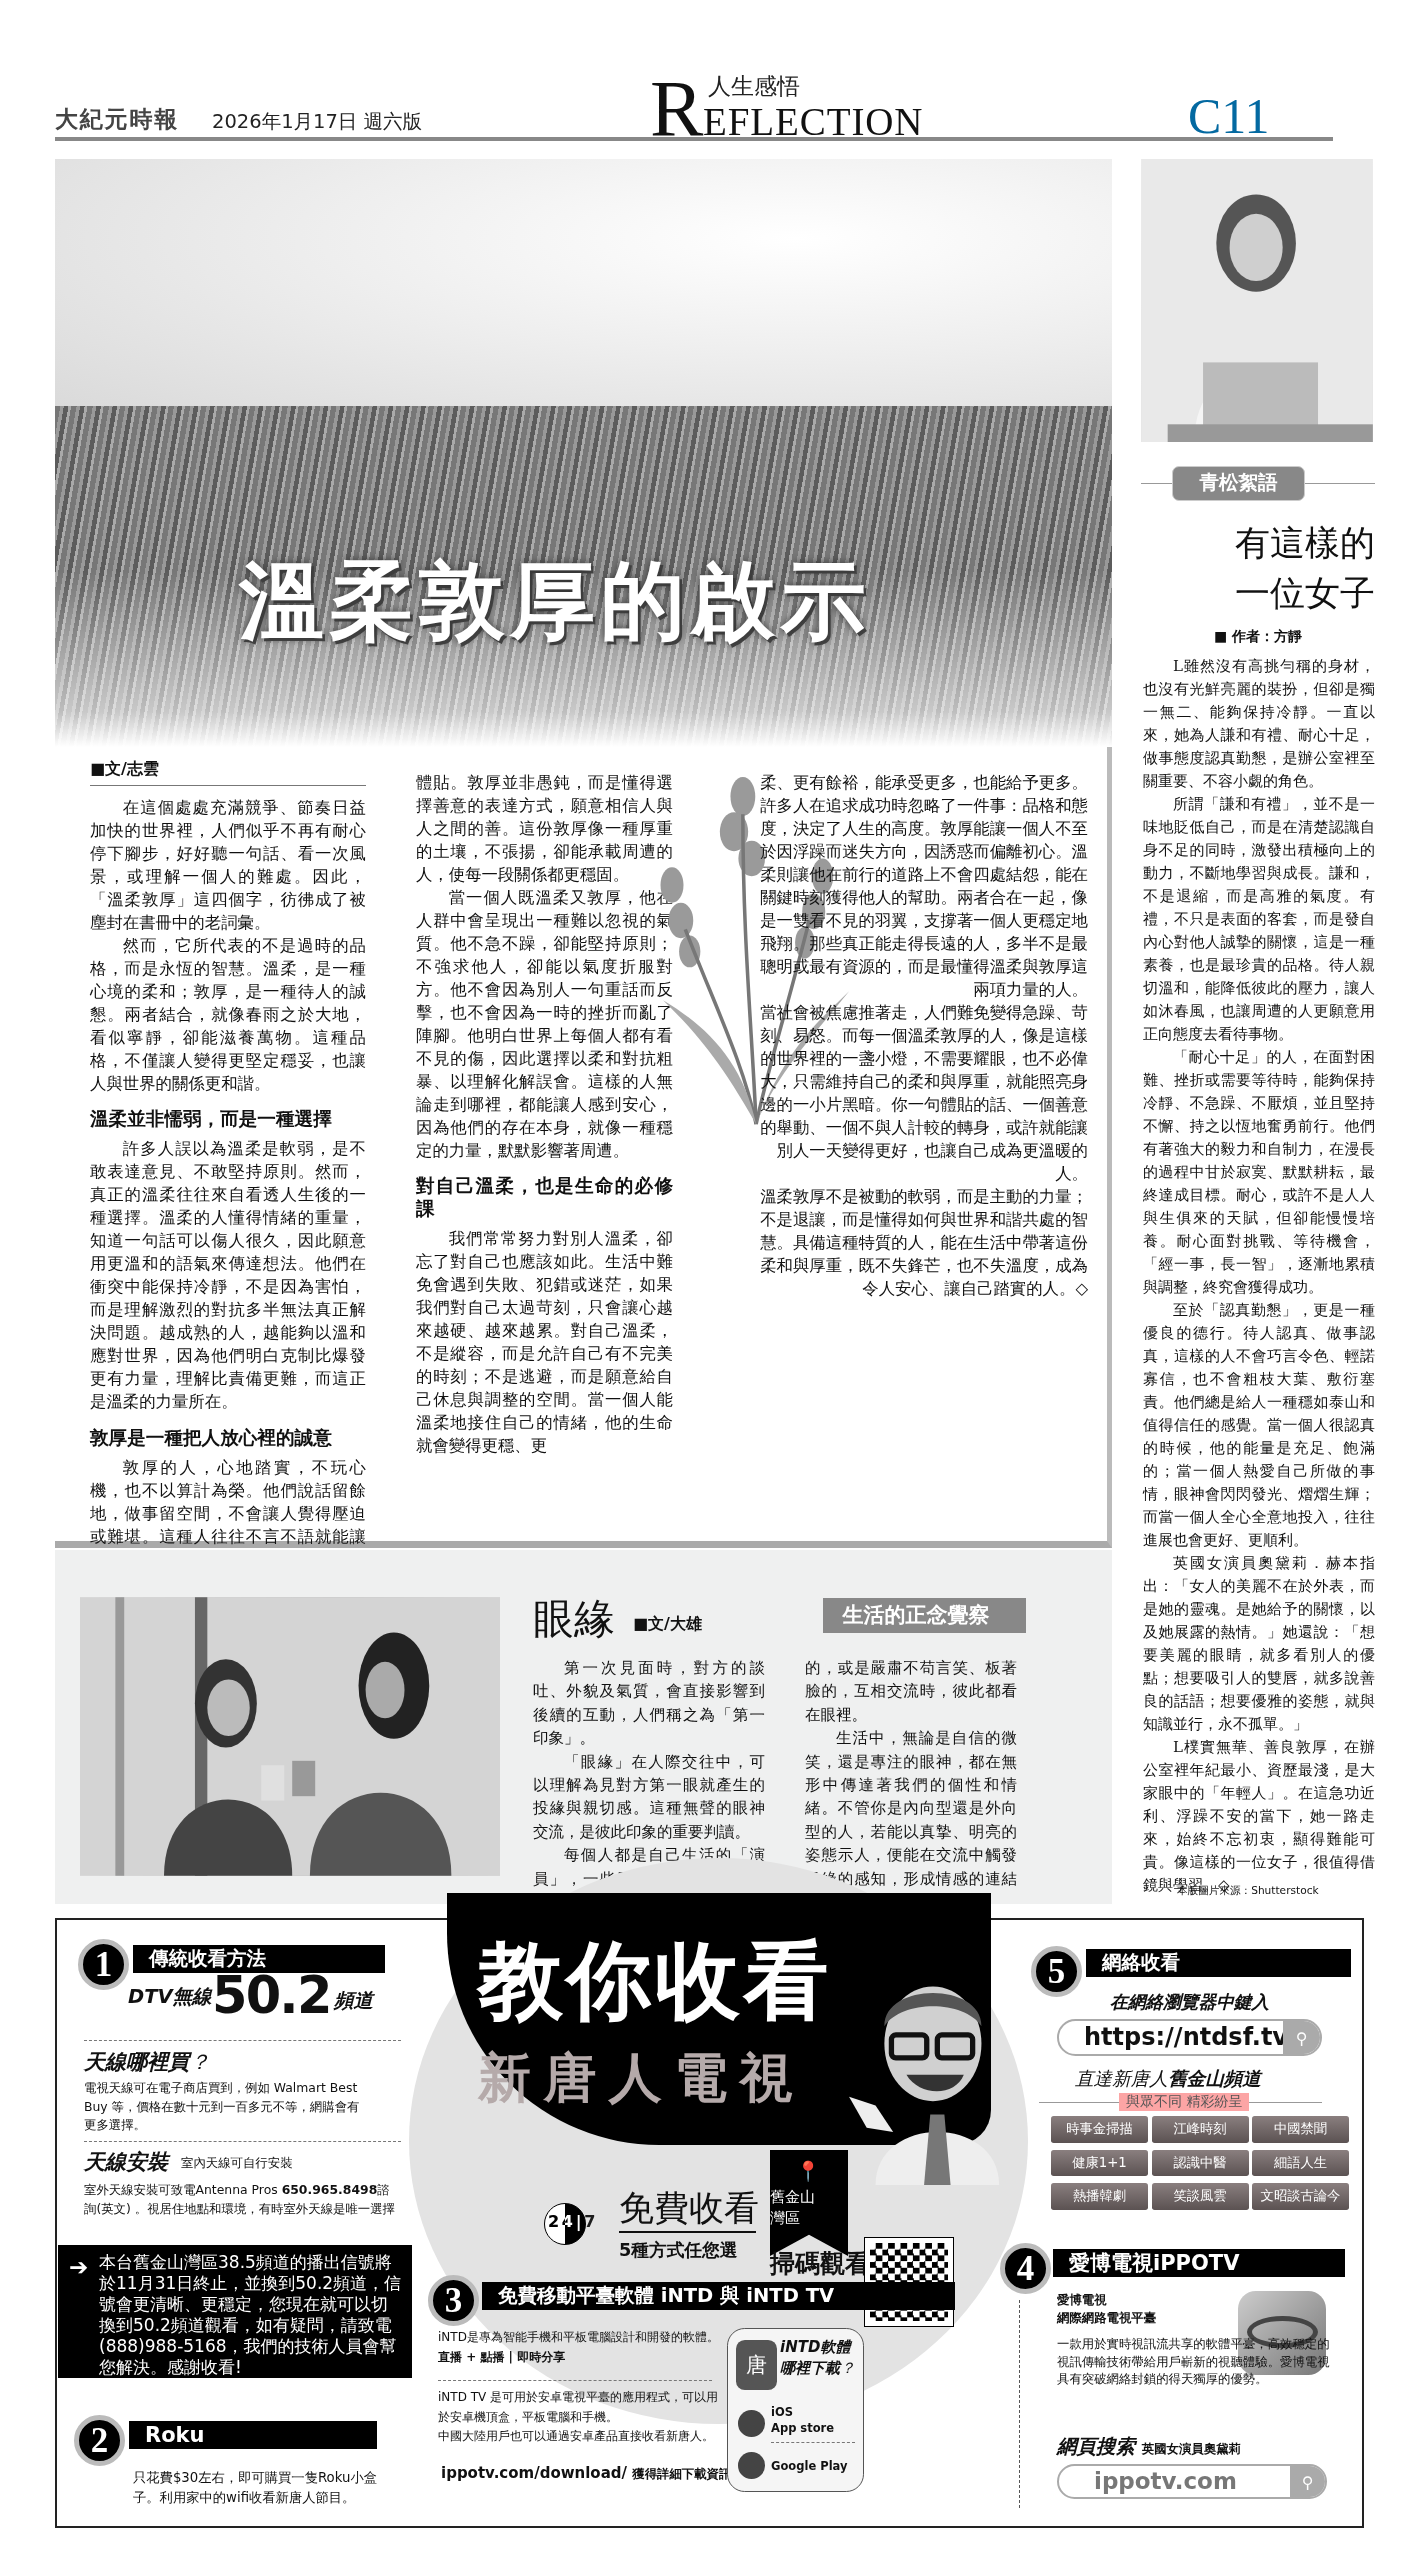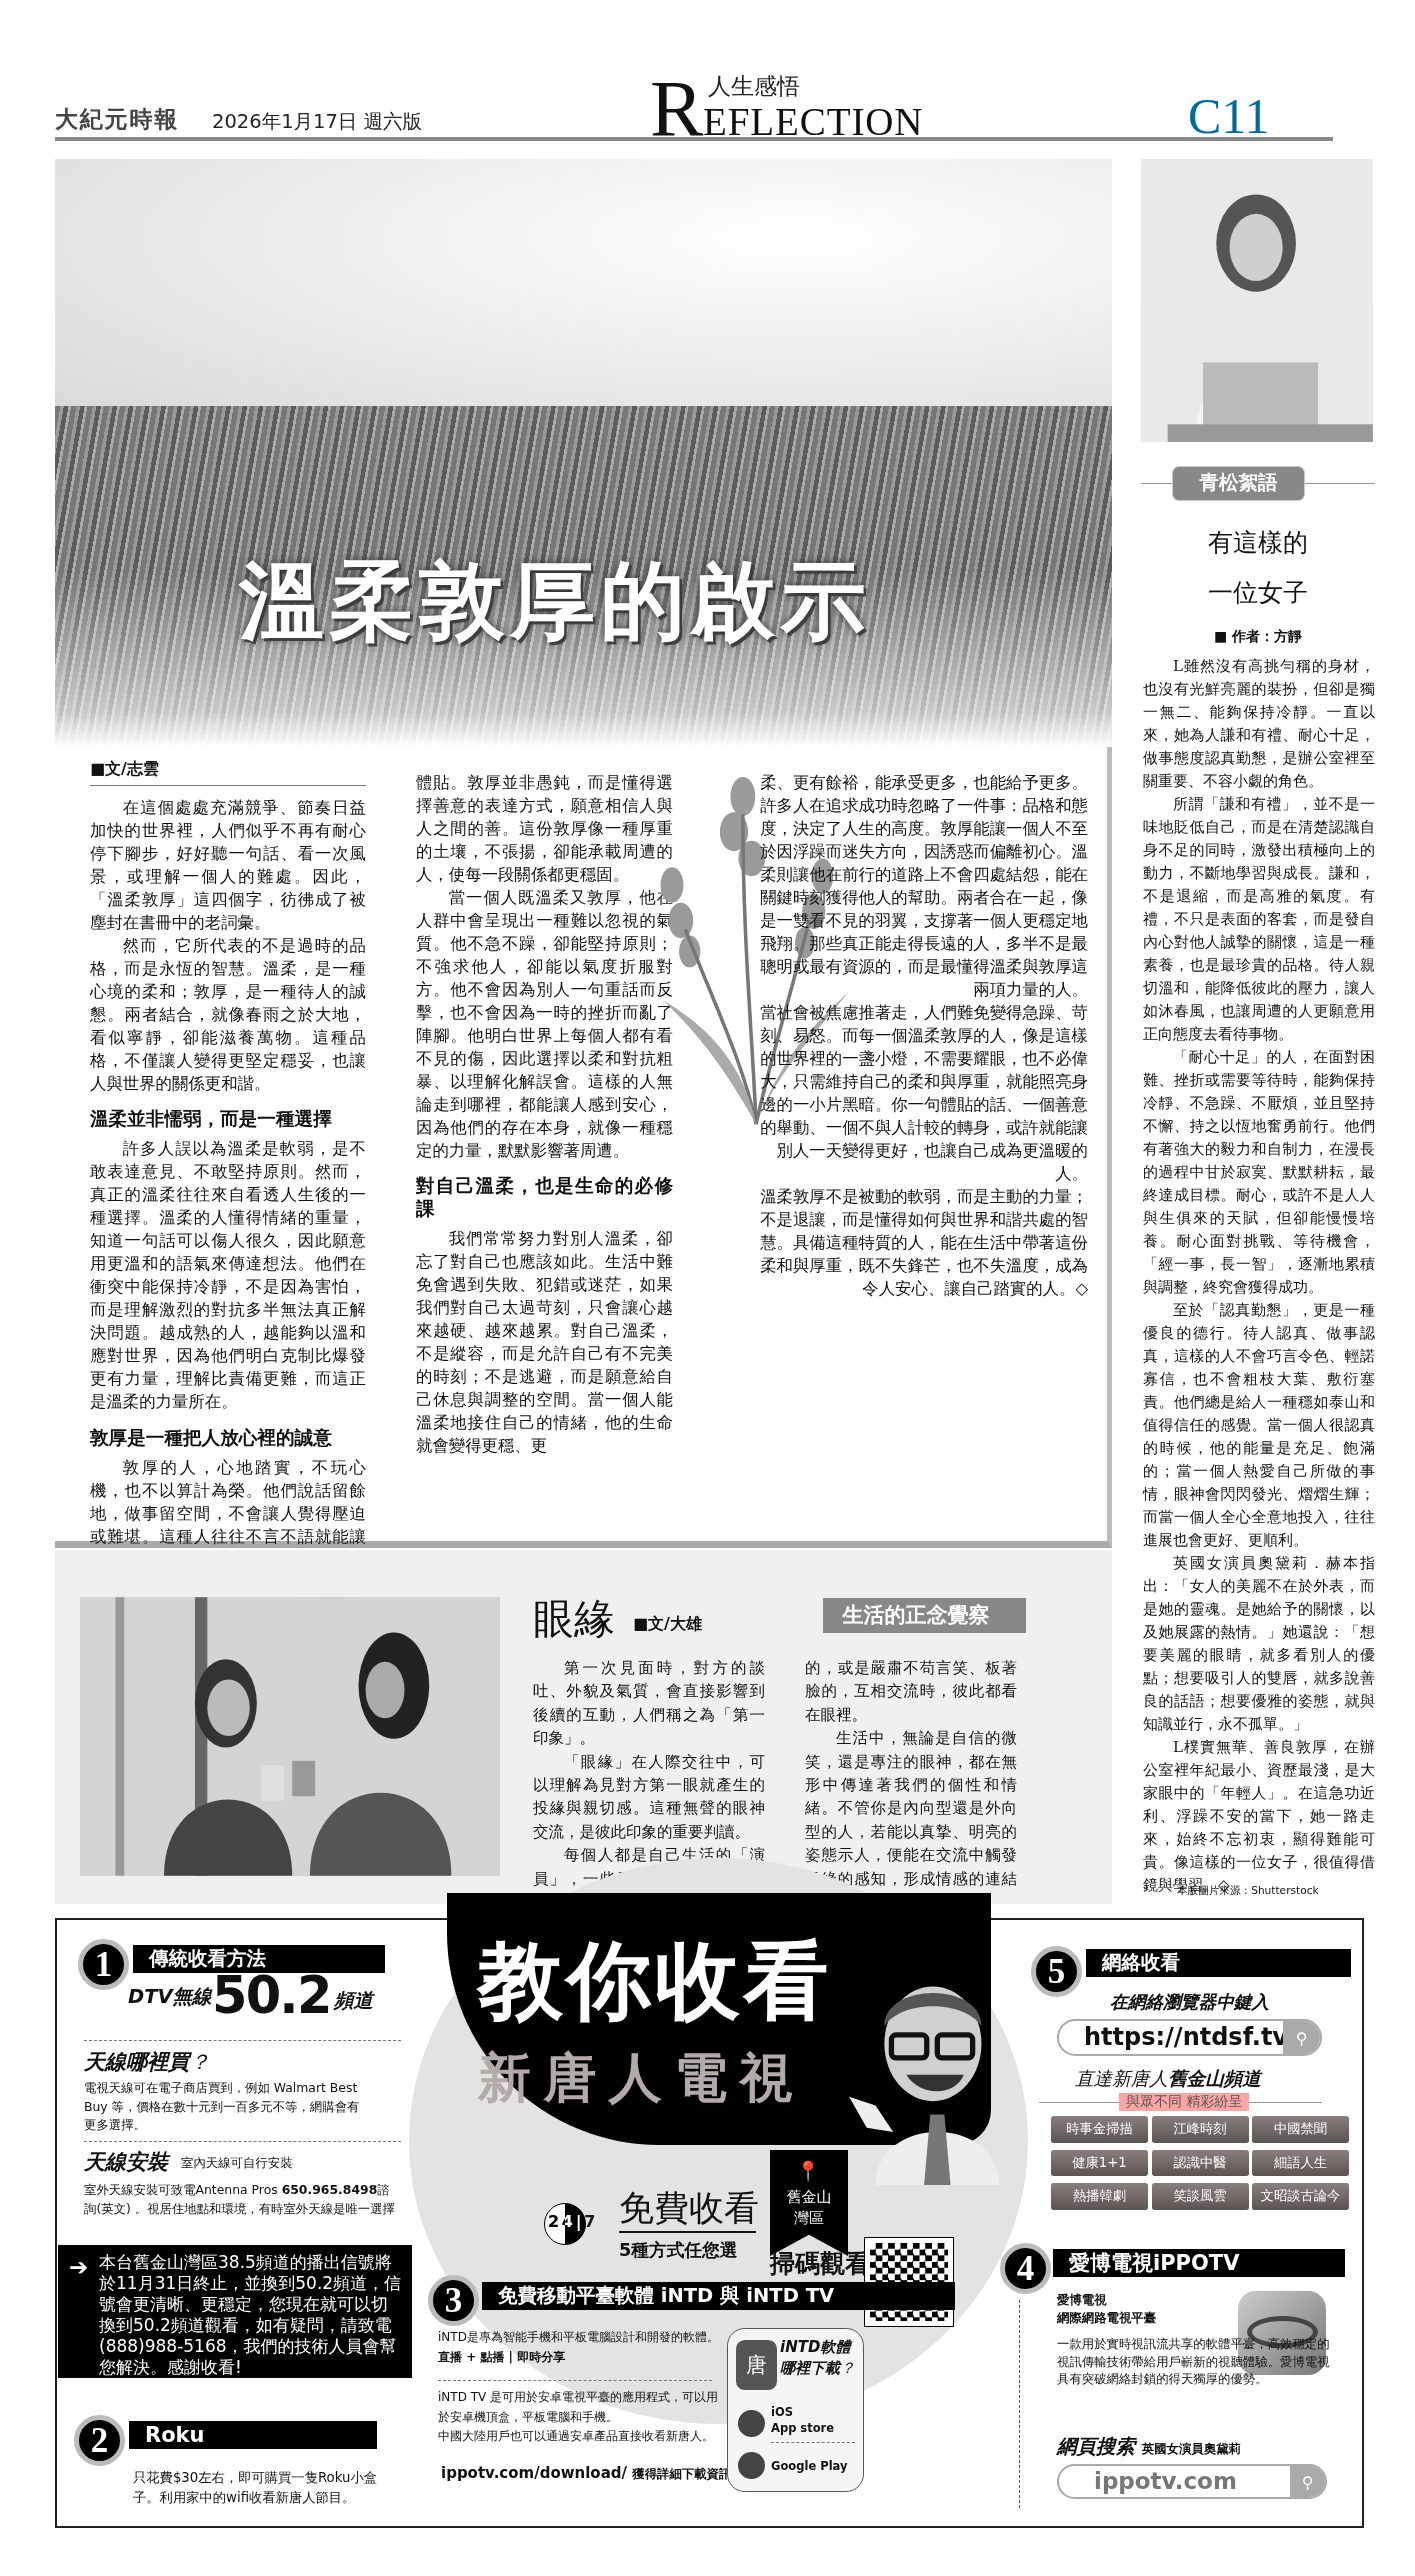--- a/index.html
+++ b/index.html
@@ -26,21 +26,21 @@
 .col h3{font-family:"DejaVu Sans",sans-serif;font-size:18.6px;font-weight:bold;margin:12.4px 0 7px;text-indent:0}
 .c1{left:90px;top:796px;width:276px}
 .c2{left:416px;top:771px;width:257px}
 .c3{left:752px;top:771px;width:336px;text-align:right}
 .c3 p{text-indent:0}
 .lavender{left:610px;top:761px;width:248px;height:372px}
 
 .sidePhoto{left:1141px;top:159px;width:232px;height:283px;background:linear-gradient(180deg,#f3f3f3,#d9d9d9);overflow:hidden}
 .sideBadge{left:1172px;top:466px;width:133px;height:35px;background:#888;border:1.8px solid #ccc;border-radius:7px;color:#fff;font-family:"DejaVu Sans",sans-serif;font-weight:bold;font-size:19.5px;text-align:center;line-height:32px}
 .sideRule{left:1141px;top:483px;width:234px;height:0.9px;background:#999}
-.sideTitle{left:1141px;top:518px;width:234px;text-align:center;font-family:"DejaVu Sans",sans-serif;font-size:25px;line-height:50px}
+.sideTitle{left:1141px;top:518px;width:234px;text-align:right;font-family:"DejaVu Sans",sans-serif;font-size:35px;line-height:50px}
 .sideAuthor{left:1141px;top:628px;width:234px;text-align:center;font-family:"DejaVu Sans",sans-serif;font-weight:bold;font-size:14px}
 .sideText{left:1143px;top:655px;width:232px;font-size:15px;line-height:23px;text-align:justify}
 .sideText p{text-indent:2em}
 .credit{left:1177px;top:1884px;font-family:"DejaVu Sans",sans-serif;font-weight:normal;font-size:10.6px}
 
 .art2bg{left:55px;top:1550px;width:1057px;height:354px;background:#eff0f0}
 .art2photo{left:80px;top:1597px;width:420px;height:279px;background:linear-gradient(90deg,#e6e6e6 0%,#cfcfcf 30%,#bbb 60%,#ddd 100%);overflow:hidden}
 .art2title{left:533px;top:1592px;font-family:"DejaVu Sans",sans-serif;font-size:41px}
 .art2by{left:633px;top:1614px;font-family:"DejaVu Sans",sans-serif;font-weight:bold;font-size:16px}
 .art2badge{left:823px;top:1598px;width:203px;height:35px;background:#888;color:#fff;font-family:"DejaVu Sans",sans-serif;font-weight:bold;font-size:21px;line-height:35px;padding-left:19.5px}
@@ -193,21 +193,21 @@
   <path d="M92 150 L108 150 L115 230 L85 230Z" fill="#777"></path>
   <path d="M0 130 L30 140 L50 170 L20 165Z" fill="#eee"></path>
 </svg>
 <div class="abs" style="left:544px;top:2203px;width:42px;height:42px;border-radius:50%;border:1.8px solid #000;background:linear-gradient(90deg,#fff 50%,#000 50%)"></div>
 <div class="abs sans" style="left:548px;top:2212px;font-size:16px;font-weight:bold;color:#000;letter-spacing:2.7px"><span style="mix-blend-mode:difference;color:#fff">24|7</span></div>
 <div class="abs sans" style="left:619px;top:2185px;font-size:35px;color:#111">免費收看</div>
 <div class="abs" style="left:619px;top:2231px;width:137px;height:1.8px;background:#111"></div>
 <div class="abs sans" style="left:619px;top:2238px;font-size:17.7px;font-weight:bold">5種方式任您選</div>
 <div class="abs" style="left:770px;top:2150px;width:78px;height:106px;background:#000;clip-path:polygon(0 0,100% 0,100% 100%,50% 80%,0 100%)"></div>
 <div class="abs sans" style="left:770px;top:2160px;width:78px;text-align:center;color:#fff;font-size:19.5px">📍</div>
-<div class="abs sans" style="left:770px;top:2187px;width:78px;text-align:center;color:#fff;font-size:15px;line-height:21px">
+<div class="abs sans" style="left:770px;top:2187px;width:78px;text-align:left;color:#fff;font-size:15px;line-height:21px">
   <div>舊金山</div>
   <div>灣區</div>
 </div>
 <div class="abs sans" style="left:770px;top:2247px;font-size:25px;font-weight:bold;border-bottom:2px solid #a21caf;padding-bottom:3.5px">掃碼觀看</div>
 <div class="abs" style="left:865px;top:2238px;width:88px;height:88px;background:repeating-conic-gradient(#000 0 25%,#fff 0 50%) 0 0/12.4px 12.4px;border:5.3px solid #fff;outline:1.8px solid #000"></div>
 
 <div class="abs num" style="left:78px;top:1939px">1</div>
 <div class="abs bar" style="left:133px;top:1945px;width:252px">傳統收看方法</div>
 <div class="abs sans" style="left:128px;top:1983px;font-style:italic;font-weight:bold;font-size:19.5px"><span>DTV</span><span>無線</span></div>
 <div class="abs sans" style="left:212px;top:1966px;font-weight:bold;font-size:51px;letter-spacing:-1.8px">50.2</div>

